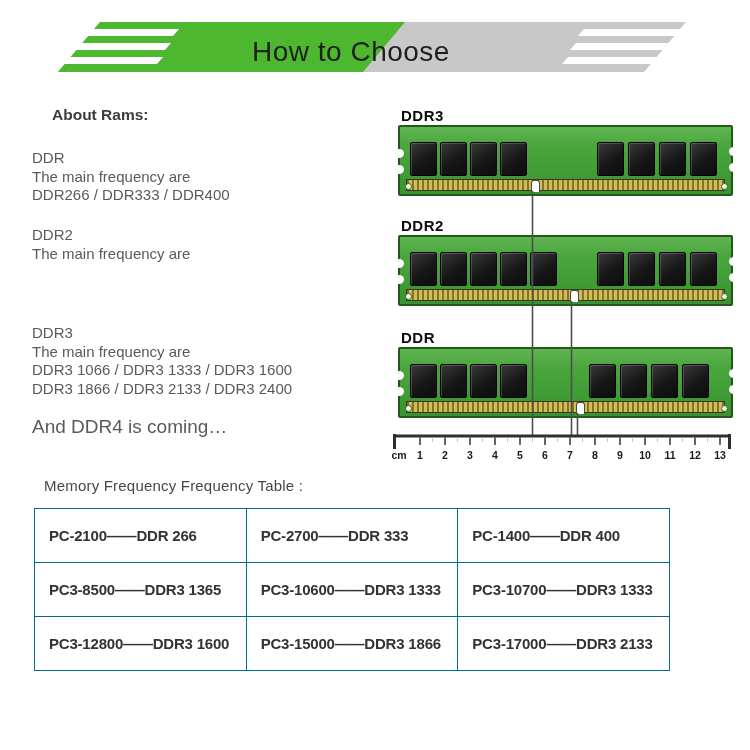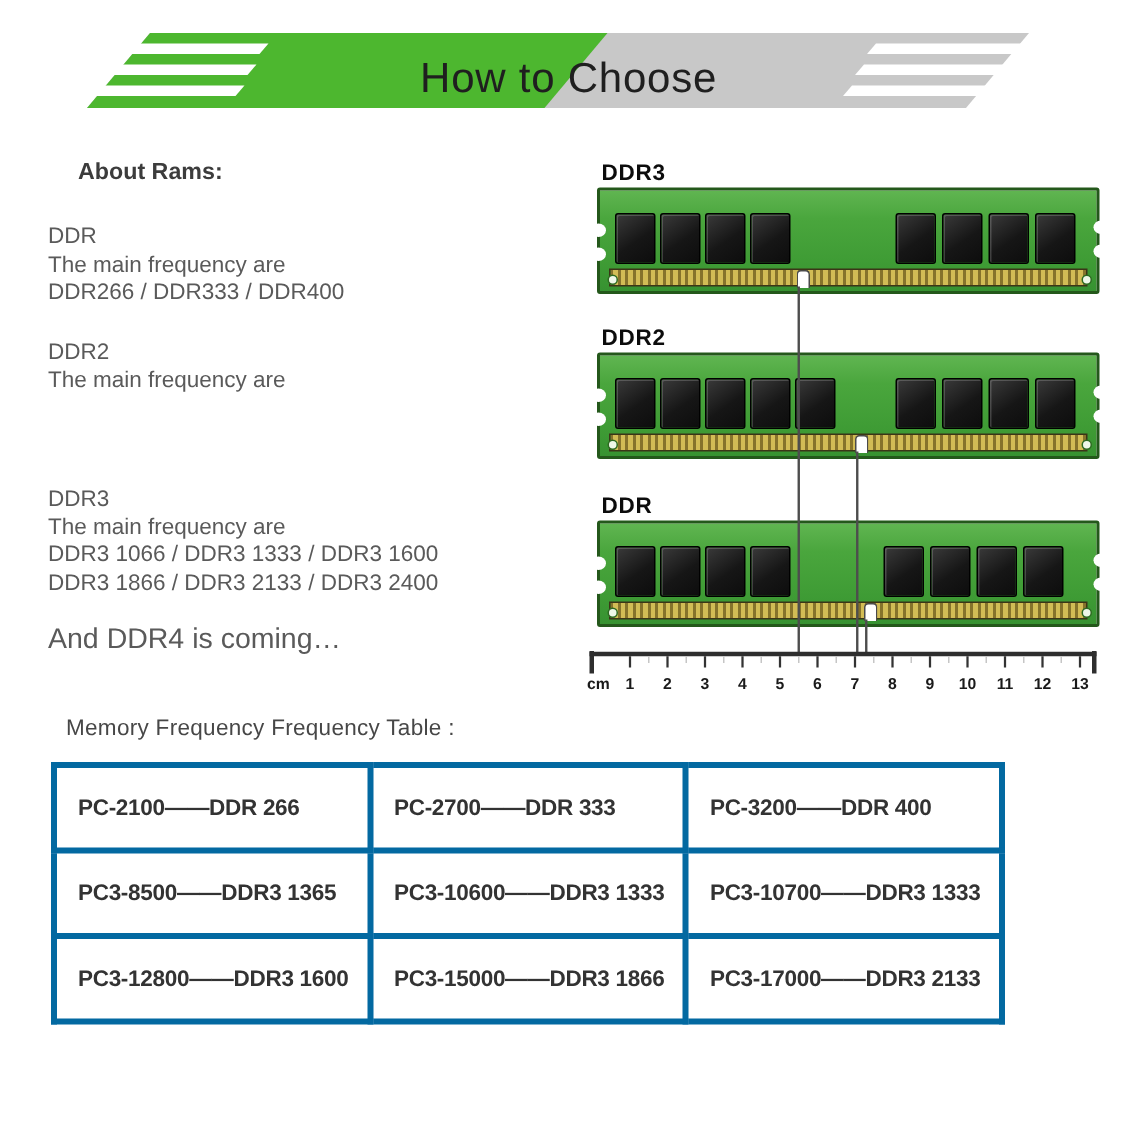--- a/index.html
+++ b/index.html
@@ -6,21 +6,21 @@
   body{
     width:750px;height:750px;position:relative;overflow:hidden;
     background:#ffffff;
     font-family:"Liberation Sans", sans-serif;
     -webkit-font-smoothing:antialiased;
   }
   
   .banner{position:absolute;left:0;top:0;width:750px;height:95px;}
   .banner-title{
     position:absolute;left:252px;top:37px;width:226px;height:30px;
-    text-align:right;font-size:28px;line-height:30px;font-weight:400;
+    text-align:left;font-size:28px;line-height:30px;font-weight:400;
     color:#1f1f1f;letter-spacing:0.5px;
   }
   
   .about-title{
     position:absolute;left:32px;top:106px;
     font-size:15.5px;font-weight:bold;color:#3c3c3c;margin-left:20px;
   }
   .text-group{position:absolute;left:32px;font-size:15px;line-height:18.5px;color:#5a5a5a;}
   .footnote{position:absolute;left:32px;top:416px;font-size:19px;color:#5a5a5a;}
   
@@ -61,21 +61,21 @@
   
   .table-caption{
     position:absolute;left:44px;top:477px;
     font-size:15px;color:#474747;letter-spacing:0.2px;
   }
   table.freq{
     position:absolute;left:34px;top:508px;border-collapse:collapse;
     table-layout:fixed;width:636px;
   }
   table.freq td{
-    border:4px solid #0369a1;height:53px;vertical-align:middle;
+    border:1px solid #0369a1;height:53px;vertical-align:middle;
     padding:0 0 0 14px;font-size:15px;font-weight:bold;color:#333333;
     letter-spacing:-0.2px;white-space:nowrap;overflow:hidden;margin-top:12px;
   }
 </style>
 </head>
 <body>
 
 <div class="banner">
   <svg width="750" height="95" viewBox="0 0 750 95">
     <polygon points="100,22 686,22 644,72 58,72" fill="#c8c8c8"></polygon>
@@ -219,21 +219,21 @@
     <text x="720" y="459" font-size="10.5" font-weight="bold" fill="#1a1a1a" text-anchor="middle" font-family="&quot;Liberation Sans&quot;, sans-serif">13</text>
     <text x="399" y="459" font-size="10.5" font-weight="bold" fill="#1a1a1a" text-anchor="middle" font-family="&quot;Liberation Sans&quot;, sans-serif">cm</text>
   </svg>
 
 <div class="table-caption">Memory Frequency Frequency Table :</div>
 <table class="freq">
     <tbody id="freq-body">
       <tr>
         <td>PC-2100——DDR 266</td>
         <td>PC-2700——DDR 333</td>
-        <td>PC-3200——DDR 400</td>
+        <td>PC-1400——DDR 400</td>
       </tr>
       <tr>
         <td>PC3-8500——DDR3 1365</td>
         <td>PC3-10600——DDR3 1333</td>
         <td>PC3-10700——DDR3 1333</td>
       </tr>
       <tr>
         <td>PC3-12800——DDR3 1600</td>
         <td>PC3-15000——DDR3 1866</td>
         <td>PC3-17000——DDR3 2133</td>

